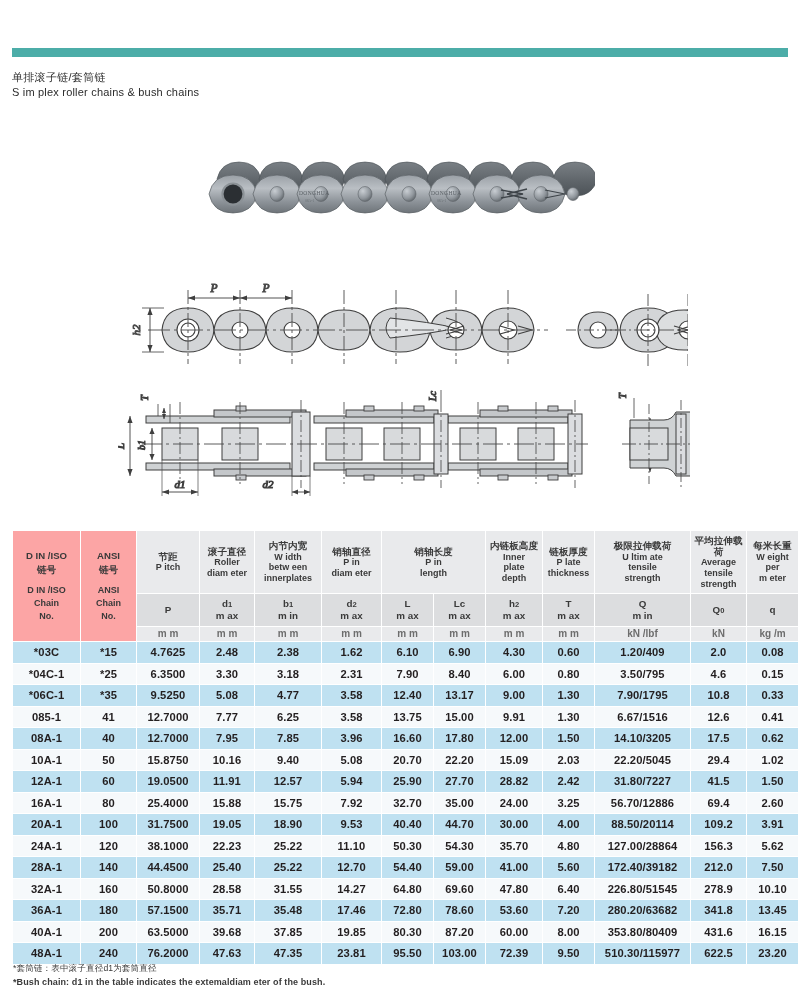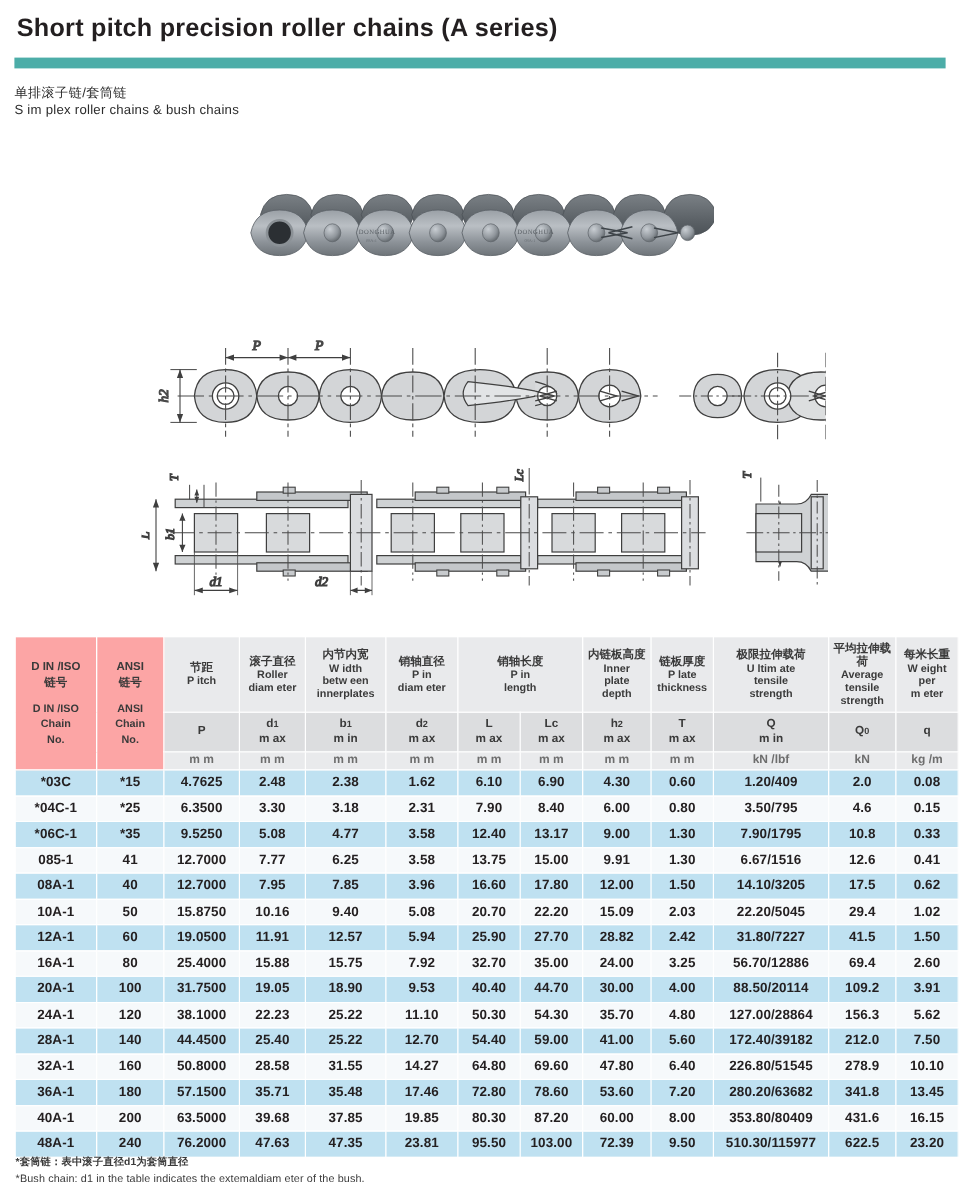--- a/index.html
+++ b/index.html
@@ -81,32 +81,31 @@
     font-weight:bold;
     color:#231f20;
     letter-spacing:.1px;
   }
   tbody tr.odd td{background:#bfe1f1;}
   tbody tr.even td{background:#f6f9fb;}
 
   
   .fn{
     position:absolute;left:13px;
-    font-size:8.6px;color:#3a3a3a;font-weight:bold;
+    font-size:8.6px;color:#3a3a3a;font-weight:normal;
     letter-spacing:.1px;
   }
   .fn1{top:963px;}
-  .fn2{top:977px;font-weight:normal;font-size:9px;}
+  .fn2{top:977px;font-weight:bold;font-size:9px;}
 </style>
 </head>
 <body>
 
 <div class="page">
 
-  <div class="title">Short pitch precision roller chains (A series)</div>
   <div class="rule"></div>
   <div class="subtitle-cn">单排滚子链/套筒链</div>
   <div class="subtitle-en">S im plex roller chains &amp; bush chains</div>
 
   <svg class="photo" viewBox="0 0 400 110">
     <defs>
       <linearGradient id="plateG" x1="0" y1="0" x2="0" y2="1">
         <stop offset="0%" stop-color="#9aa0a6"></stop>
         <stop offset="35%" stop-color="#babfc4"></stop>
         <stop offset="70%" stop-color="#8d9399"></stop>

